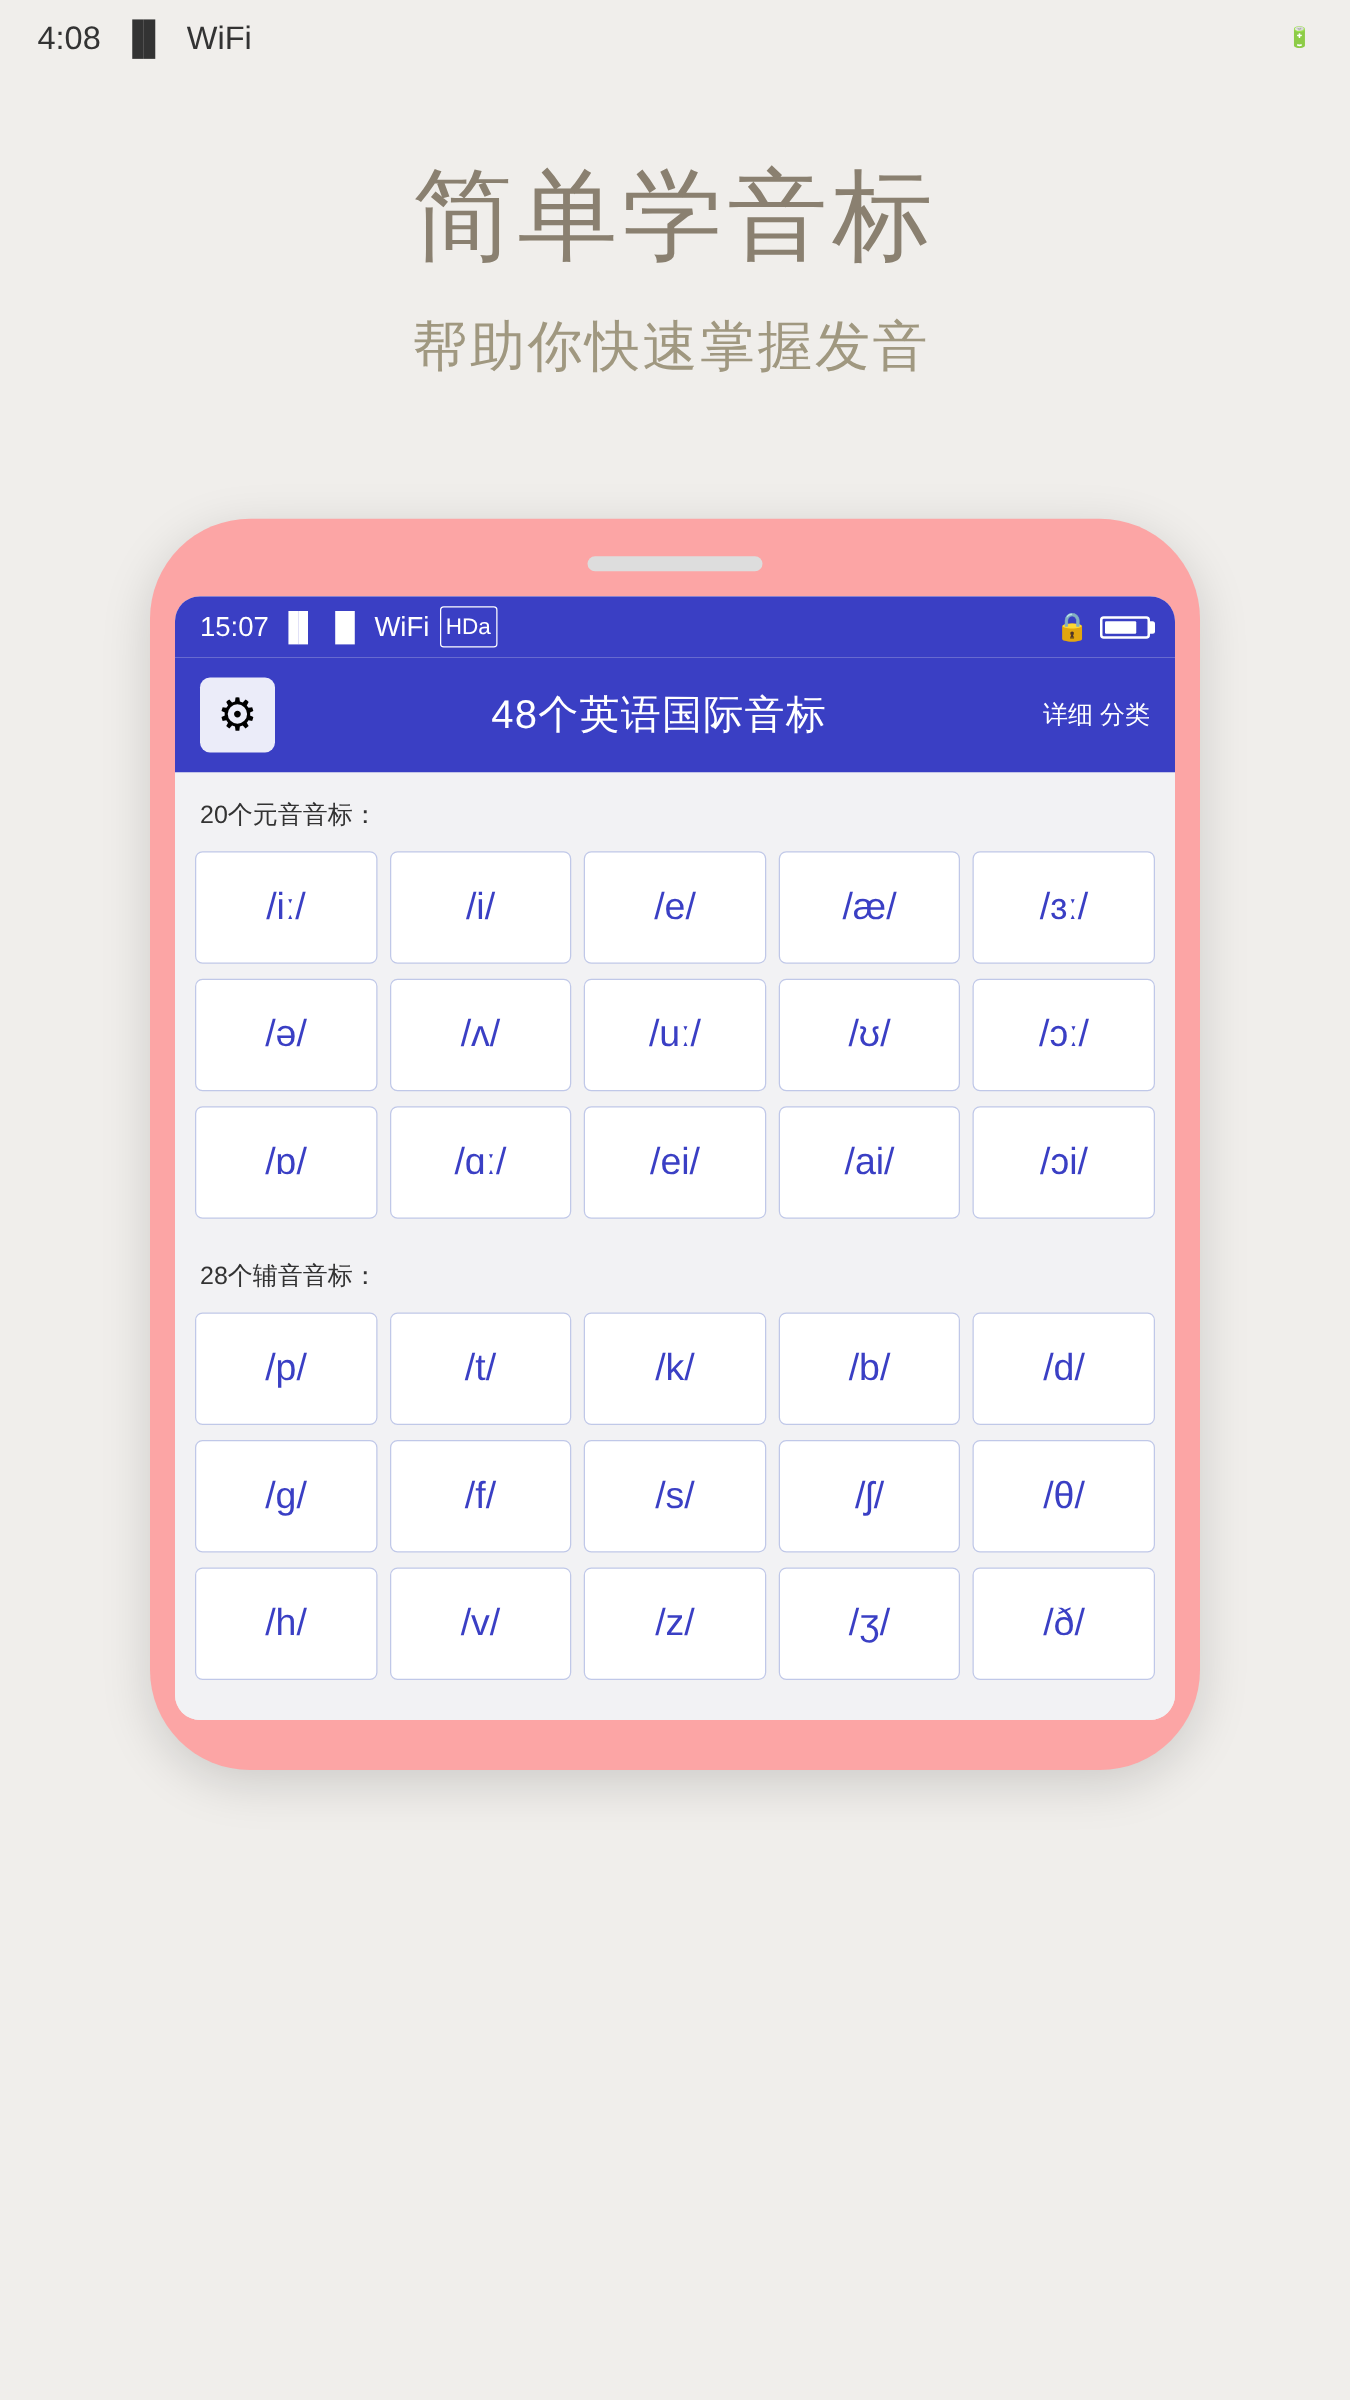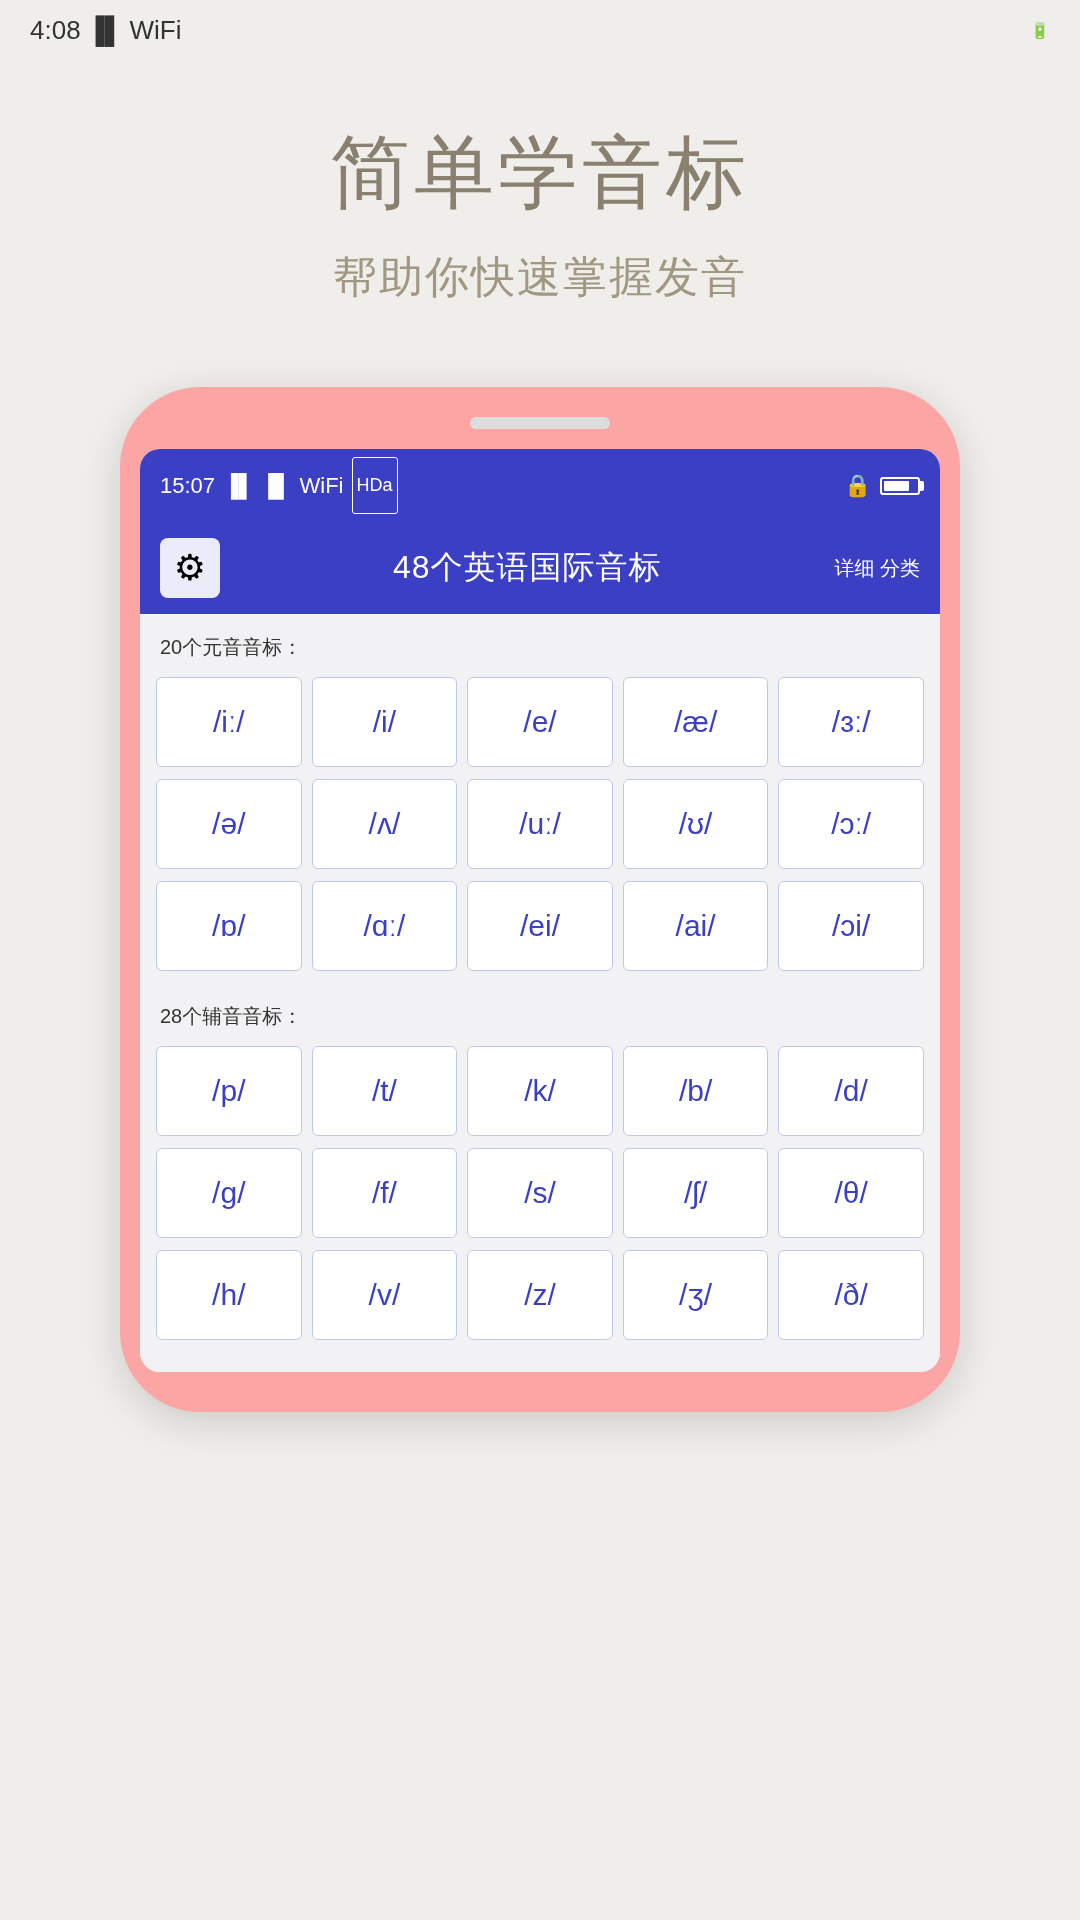--- a/index.html
+++ b/index.html
@@ -22,36 +22,36 @@
       display: flex;
       align-items: center;
       justify-content: space-between;
       padding: 0 30px;
       background-color: #f0eeeb;
     }
 
     .status-bar-left {
       display: flex;
       align-items: center;
-      gap: 6px;
+      gap: 16px;
       font-size: 26px;
       color: #333;
     }
 
     .status-bar-right {
       display: flex;
       align-items: center;
       gap: 10px;
     }
 
     
     .title-section {
-      text-align: center;
+      text-align: left;
       margin-top: 60px;
-      margin-bottom: 80px;
+      margin-bottom: 108px;
     }
 
     .main-title {
       font-size: 80px;
       color: #8a8070;
       font-weight: 400;
       letter-spacing: 4px;
     }
 
     .sub-title {
@@ -234,21 +234,21 @@
 <div class="phone-mockup">
   <div class="phone-speaker"></div>
 
   <div class="app-screen">
 
     <div class="app-status-bar">
       <div class="app-status-left">
         <span>15:07</span>
         <span>▐▌ ▐▌</span>
         <span>WiFi</span>
-        <span style="font-size:18px; border: 1px solid white; padding: 17px 4px; border-radius: 3px;">HDa</span>
+        <span style="font-size:18px; border: 1px solid white; padding: 5px 4px; border-radius: 3px;">HDa</span>
       </div>
       <div class="app-status-right">
         <span>🔒</span>
         <div class="battery-icon">
           <div class="battery-fill"></div>
         </div>
       </div>
     </div>
 
     <div class="app-toolbar">

